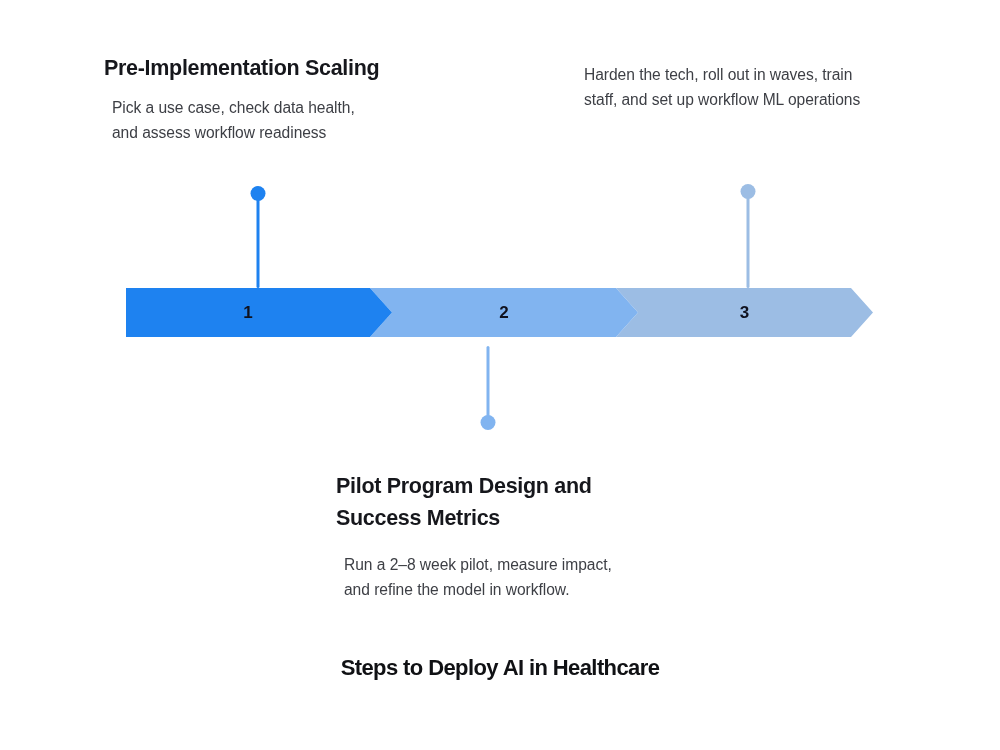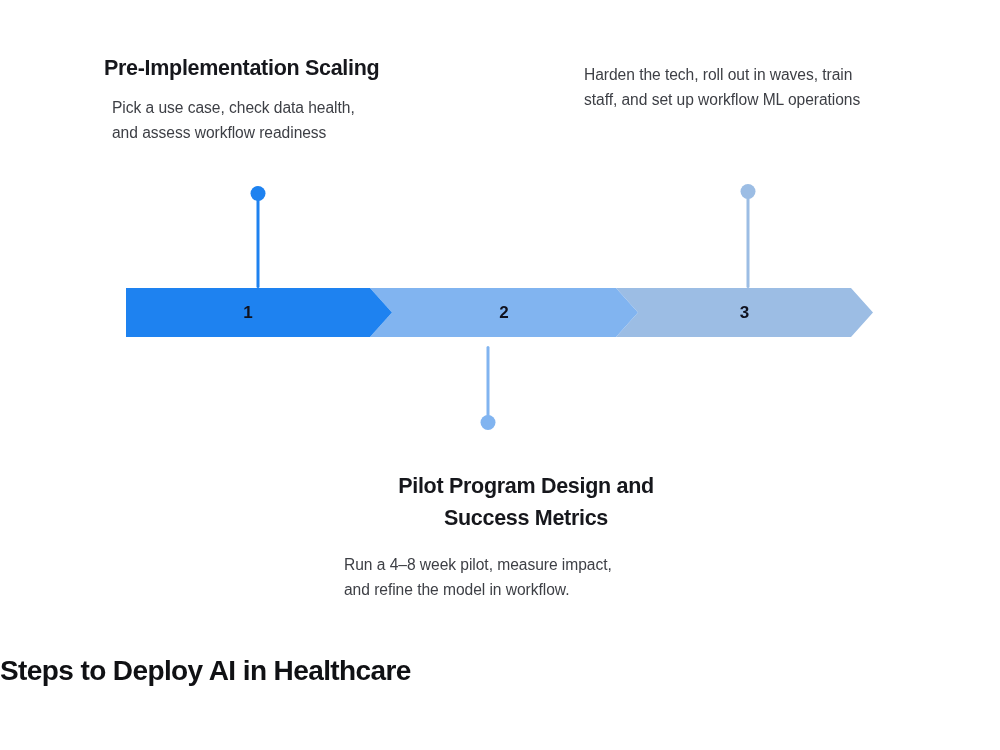--- a/index.html
+++ b/index.html
@@ -41,21 +41,21 @@
     line-height: 1.62;
     margin: 8px;
     letter-spacing: -0.05px;
     white-space: pre-line;
   }
 
   #block-1 { left: 104px; top: 54px; width: 360px; }
   #block-3 { left: 576px; top: 54px; width: 395px; }
   #block-2 { left: 336px; top: 470px; width: 380px; }
 
-  #block-2 .block-title { line-height: 1.5; margin-bottom: 17px; text-align: center; }
+  #block-2 .block-title { line-height: 1.5; margin-bottom: 17px; }
 
   
   .connector {
     position: absolute;
   }
   .connector .stem {
     position: absolute;
     width: 3px;
     left: 50%;
     transform: translateX(-50%);
@@ -107,22 +107,22 @@
     color: #10121f;
     letter-spacing: 0.2px;
   }
 
   
   #page-title {
     position: absolute;
     left: 0;
     right: 0;
     top: 655px;
-    text-align: left;
-    font-size: 28px;
+    text-align: center;
+    font-size: 22px;
     font-weight: 700;
     color: #101114;
     letter-spacing: -0.6px;
     margin: 0;
   }
 </style>
 </head>
 <body>
 
 <div class="stage">
@@ -134,21 +134,21 @@
   </div>
 
   <div class="block" id="block-3">
     <p class="block-body">Harden the tech, roll out in waves, train
 staff, and set up workflow ML operations</p>
   </div>
 
   <div class="block" id="block-2">
     <h2 class="block-title">Pilot Program Design and
 Success Metrics</h2>
-    <p class="block-body">Run a 4–8 week pilot, measure impact,
+    <p class="block-body">Run a 2–8 week pilot, measure impact,
 and refine the model in workflow.</p>
   </div>
 
   <div class="connector" id="connector-1">
     <span class="dot" style="background: rgb(30, 130, 240);"></span>
     <span class="stem" style="background: rgb(30, 130, 240);"></span>
   </div>
 
   <div class="connector" id="connector-3">
     <span class="dot" style="background: rgb(156, 189, 228);"></span>

